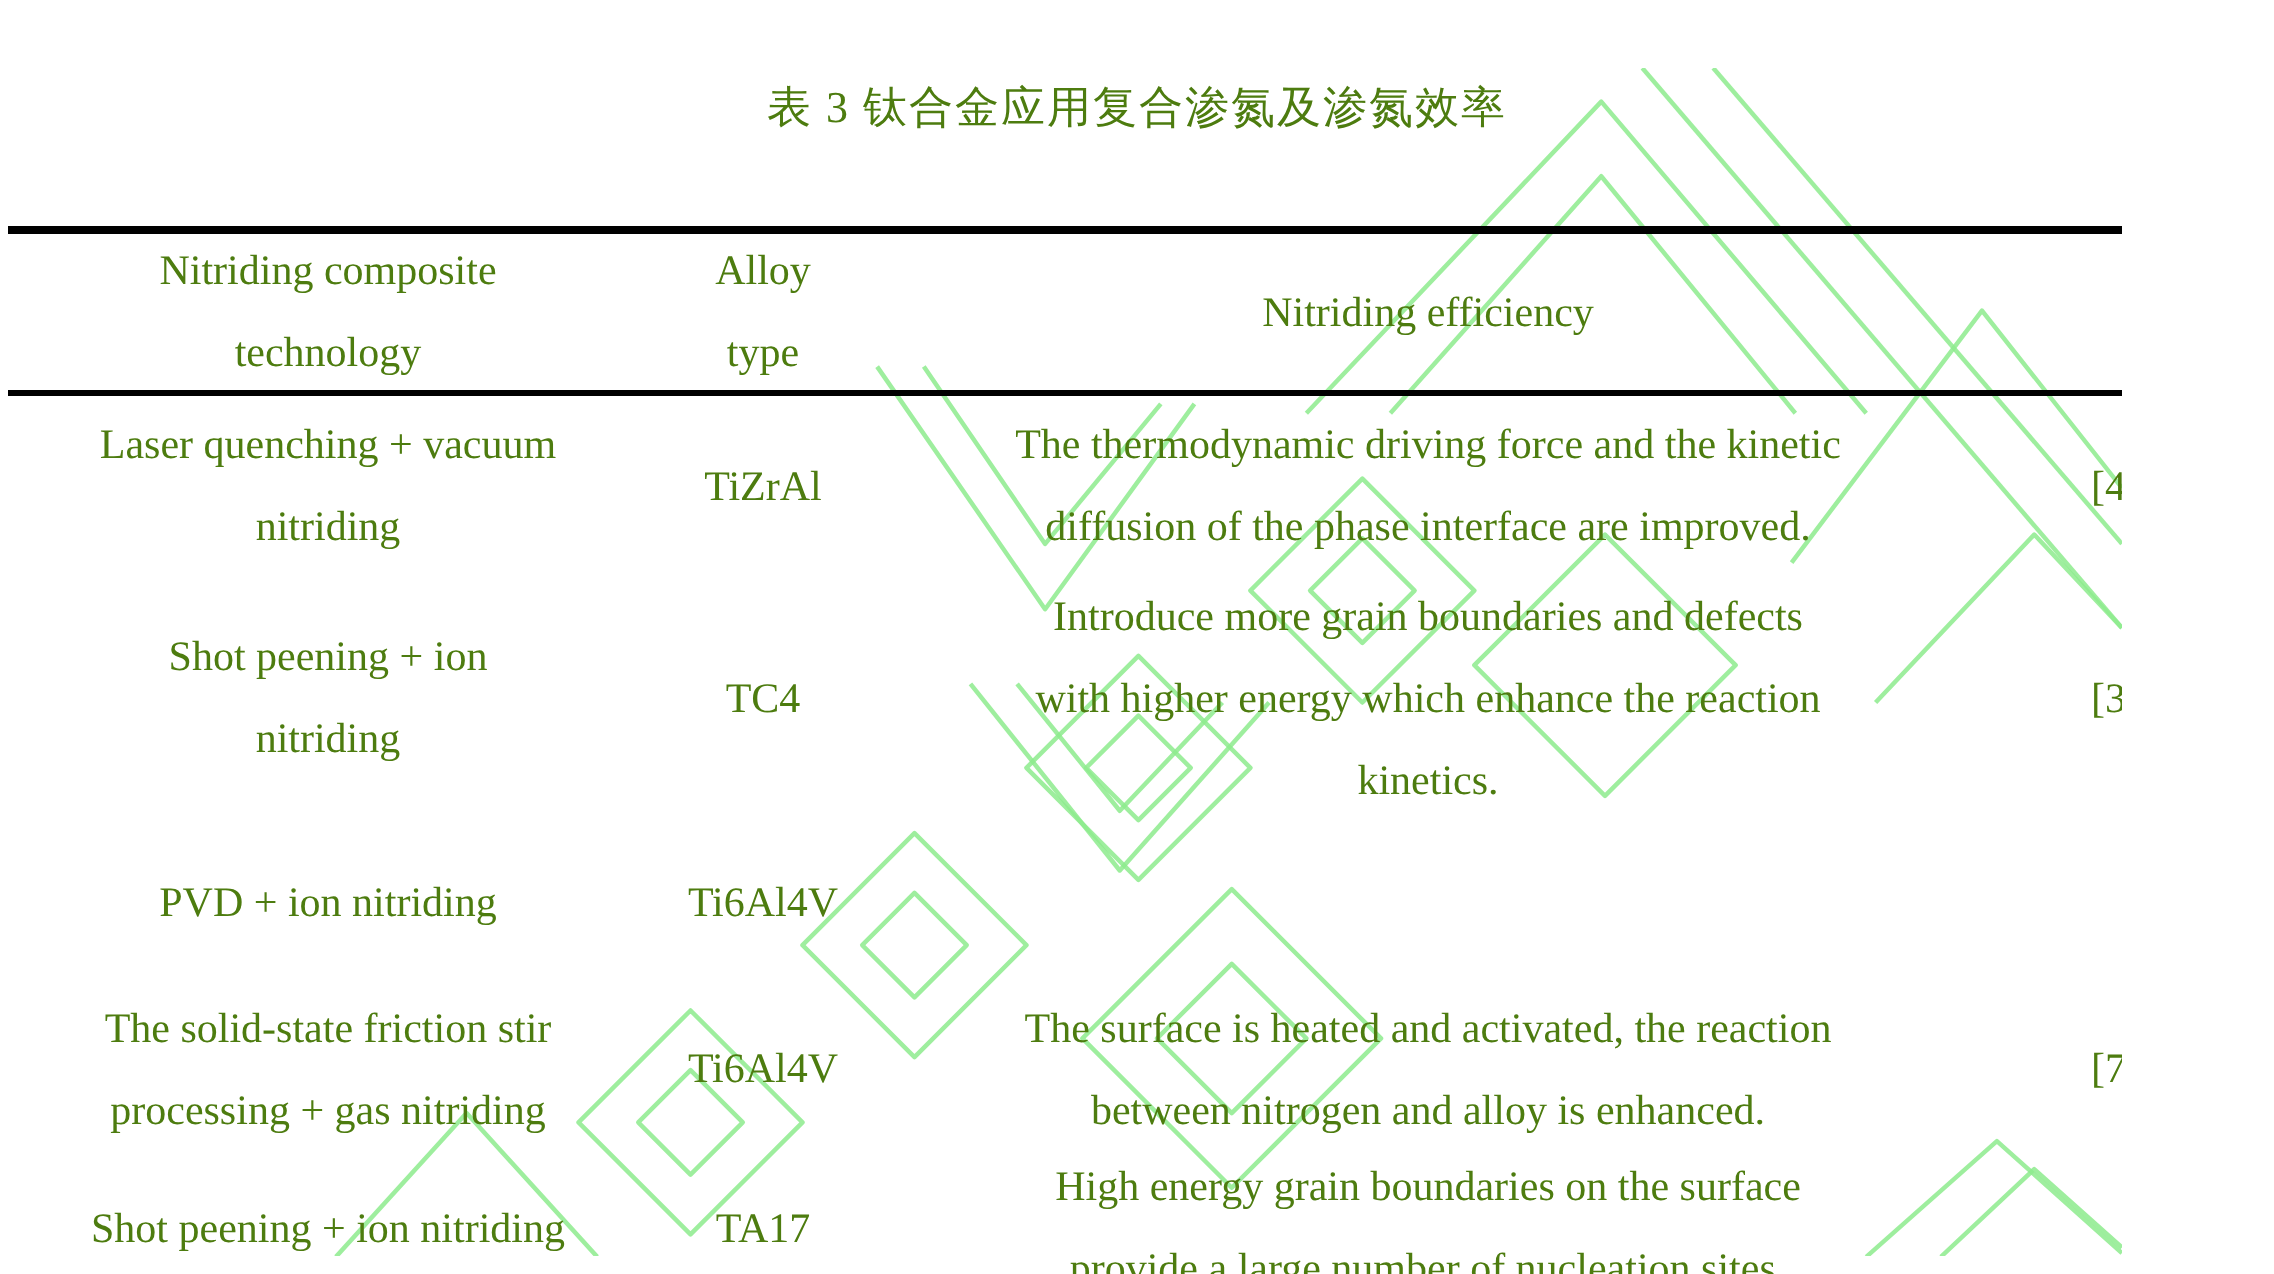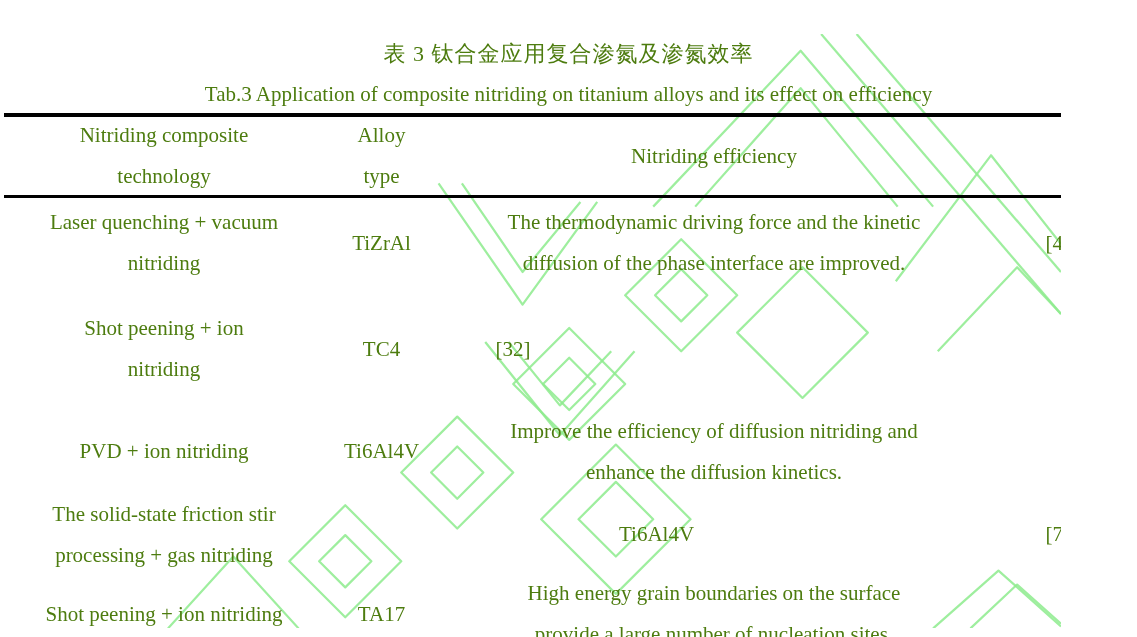--- a/index.html
+++ b/index.html
@@ -73,21 +73,20 @@
     <polygon points="660,440 740,520 660,600 580,520" stroke="#8deb8d"></polygon>
     <polygon points="660,480 700,520 660,560 620,520" stroke="#8deb8d"></polygon>
     <polyline points="180,637 250,560 320,637" stroke="#8deb8d"></polyline>
 
     <polyline points="1000,637 1070,575 1137,635" stroke="#8deb8d"></polyline>
     <polyline points="1040,637 1090,590 1137,632" stroke="#8deb8d"></polyline>
   </svg>
 
   <div class="titles">
     <div class="title-zh">表 3 钛合金应用复合渗氮及渗氮效率</div>
-    <div class="title-en">Tab.3 Application of composite nitriding on titanium alloys and its effect on efficiency</div>
   </div>
 
   <div class="tbl">
     <div class="rule thick"></div>
 
     <div class="trow hrow">
       <div class="cell c1">Nitriding composite
 technology</div>
       <div class="cell c2">Alloy
 type</div>
@@ -102,34 +101,37 @@
       <div class="cell c2">TiZrAl</div>
       <div class="cell c3">The thermodynamic driving force and the kinetic
 diffusion of the phase interface are improved.</div>
       <div class="cell c4">[41]</div>
     </div>
 
     <div class="trow r2">
       <div class="cell c1">Shot peening + ion
 nitriding</div>
       <div class="cell c2">TC4</div>
+      <div class="cell c3">Introduce more grain boundaries and defects
+with higher energy which enhance the reaction
+kinetics.</div>
       <div class="cell c4">[32]</div>
     </div>
 
     <div class="trow r3">
       <div class="cell c1">PVD + ion nitriding</div>
       <div class="cell c2">Ti6Al4V</div>
-      <div class="cell c3">Improve the efficiency of diffusion nitriding and
-enhance the diffusion kinetics.</div>
     </div>
 
     <div class="trow r4">
       <div class="cell c1">The solid-state friction stir
 processing + gas nitriding</div>
       <div class="cell c2">Ti6Al4V</div>
+      <div class="cell c3">The surface is heated and activated, the reaction
+between nitrogen and alloy is enhanced.</div>
       <div class="cell c4">[70]</div>
     </div>
 
     <div class="trow r5">
       <div class="cell c1">Shot peening + ion nitriding</div>
       <div class="cell c2">TA17</div>
       <div class="cell c3">High energy grain boundaries on the surface
 provide a large number of nucleation sites.</div>
     </div>
 

